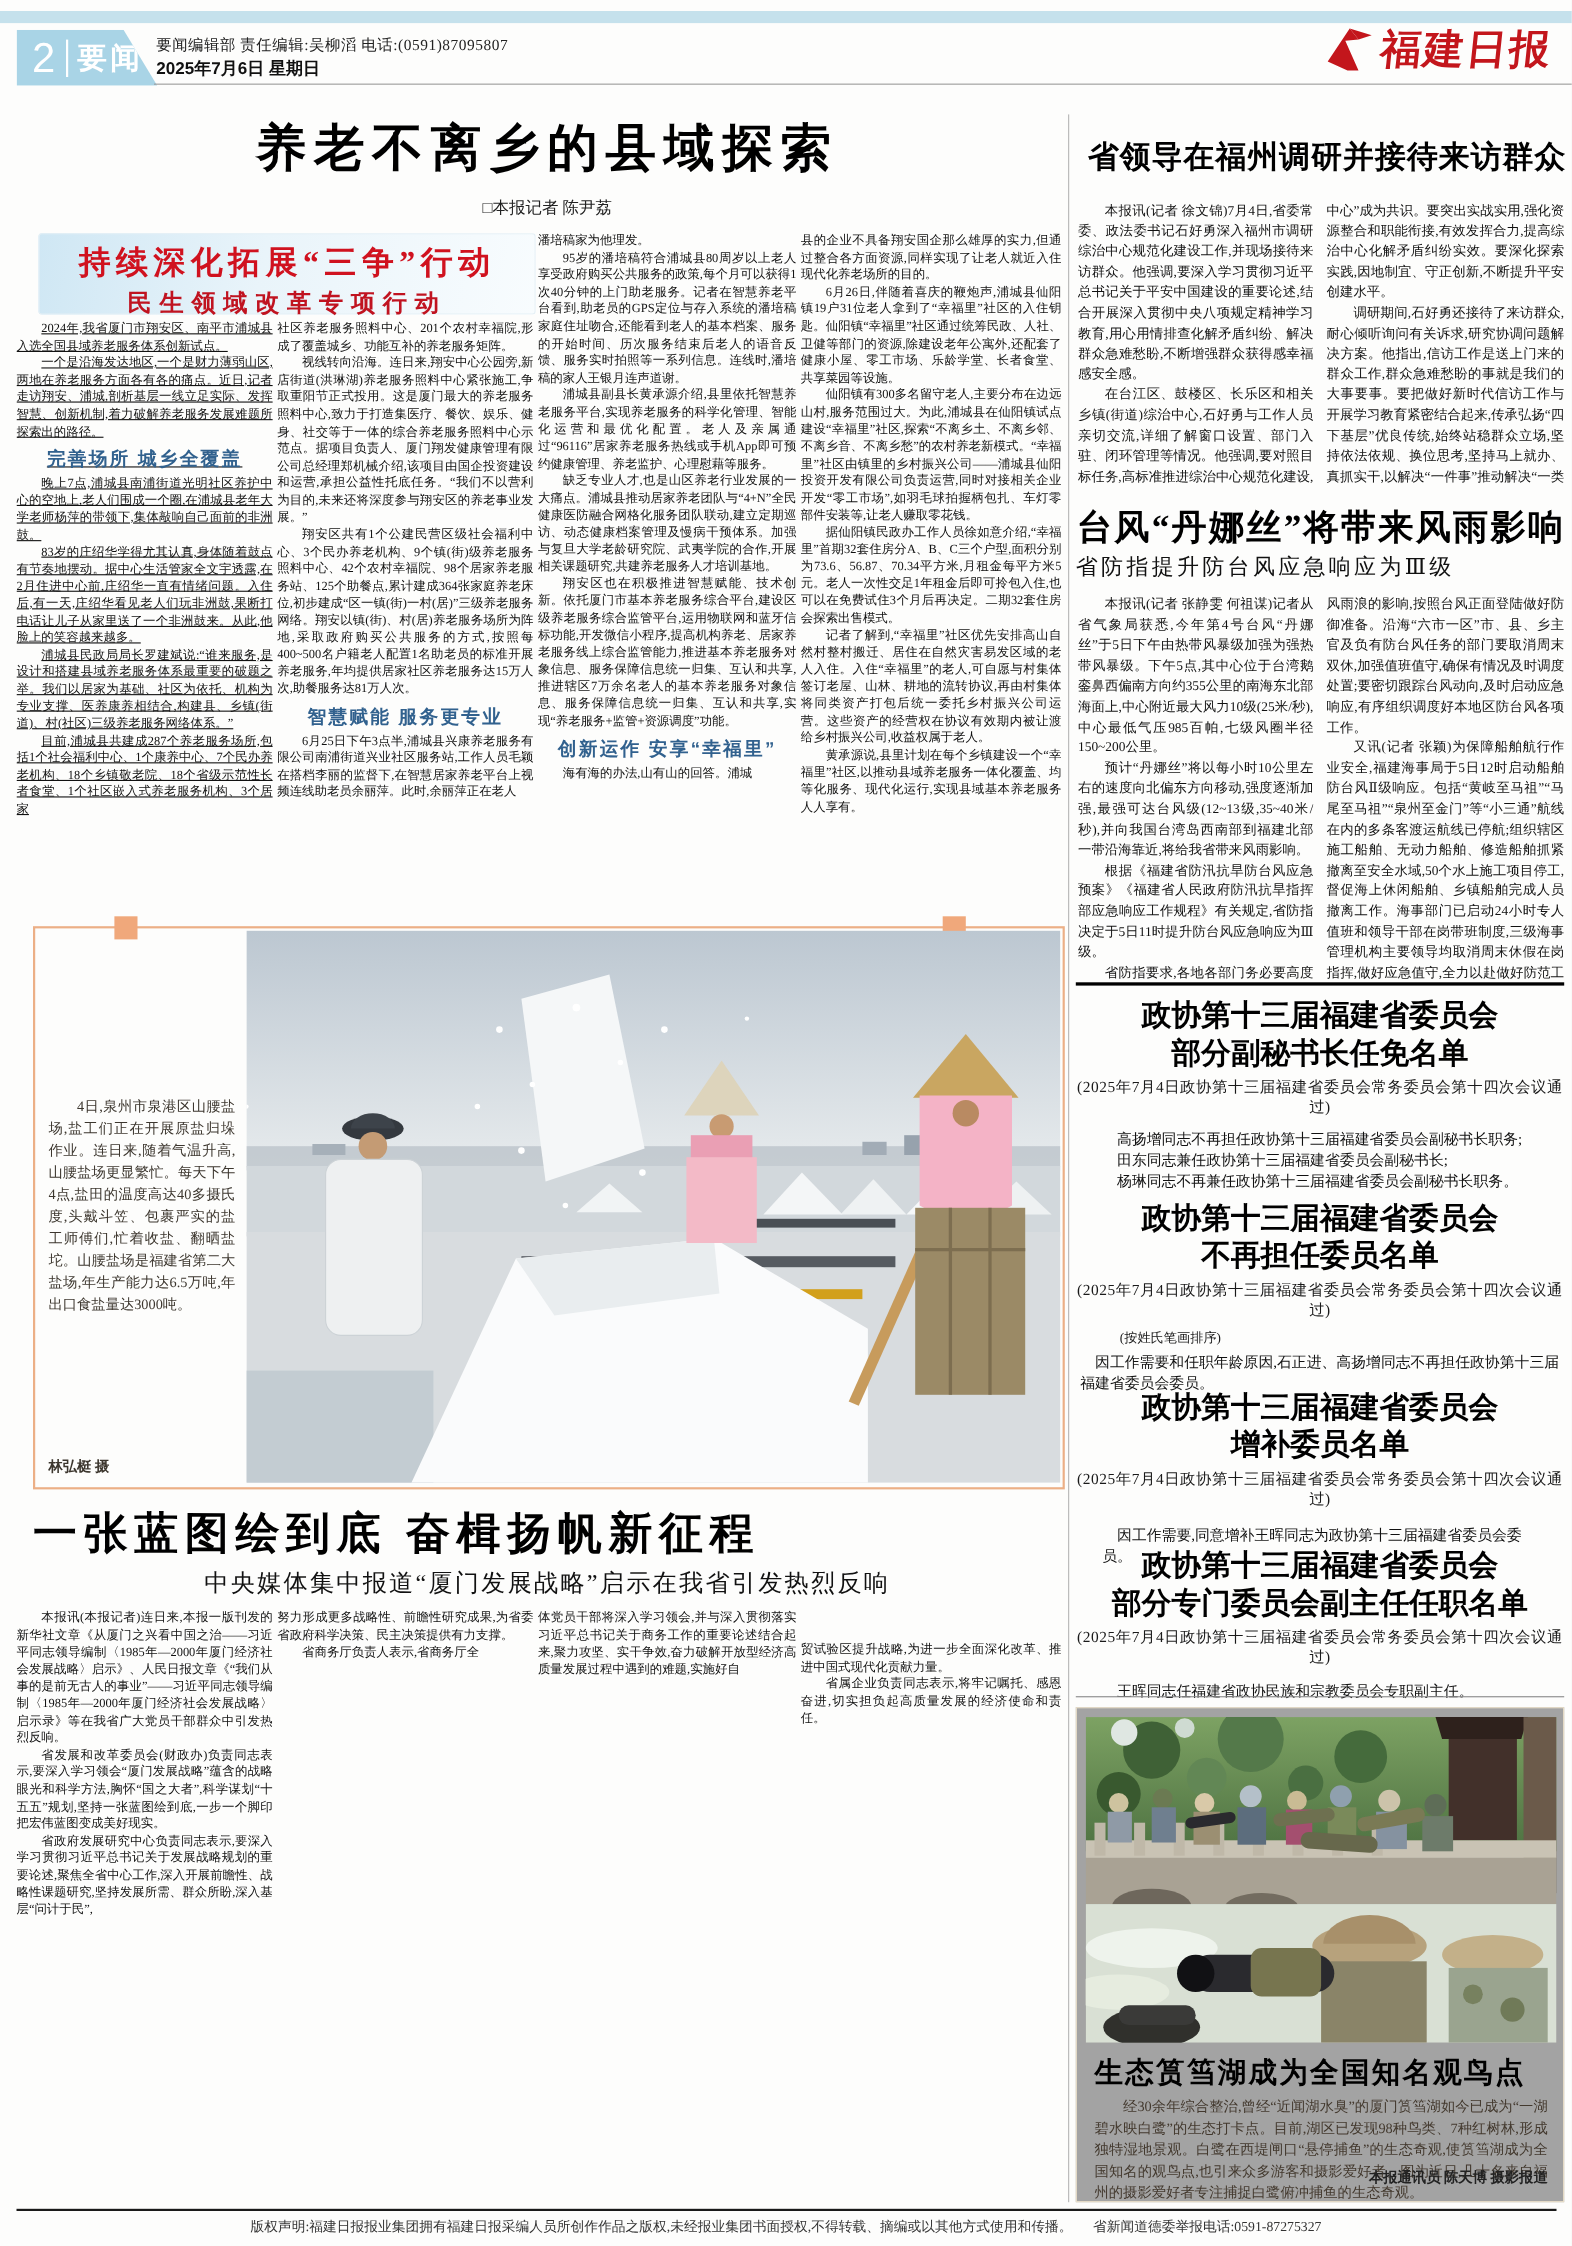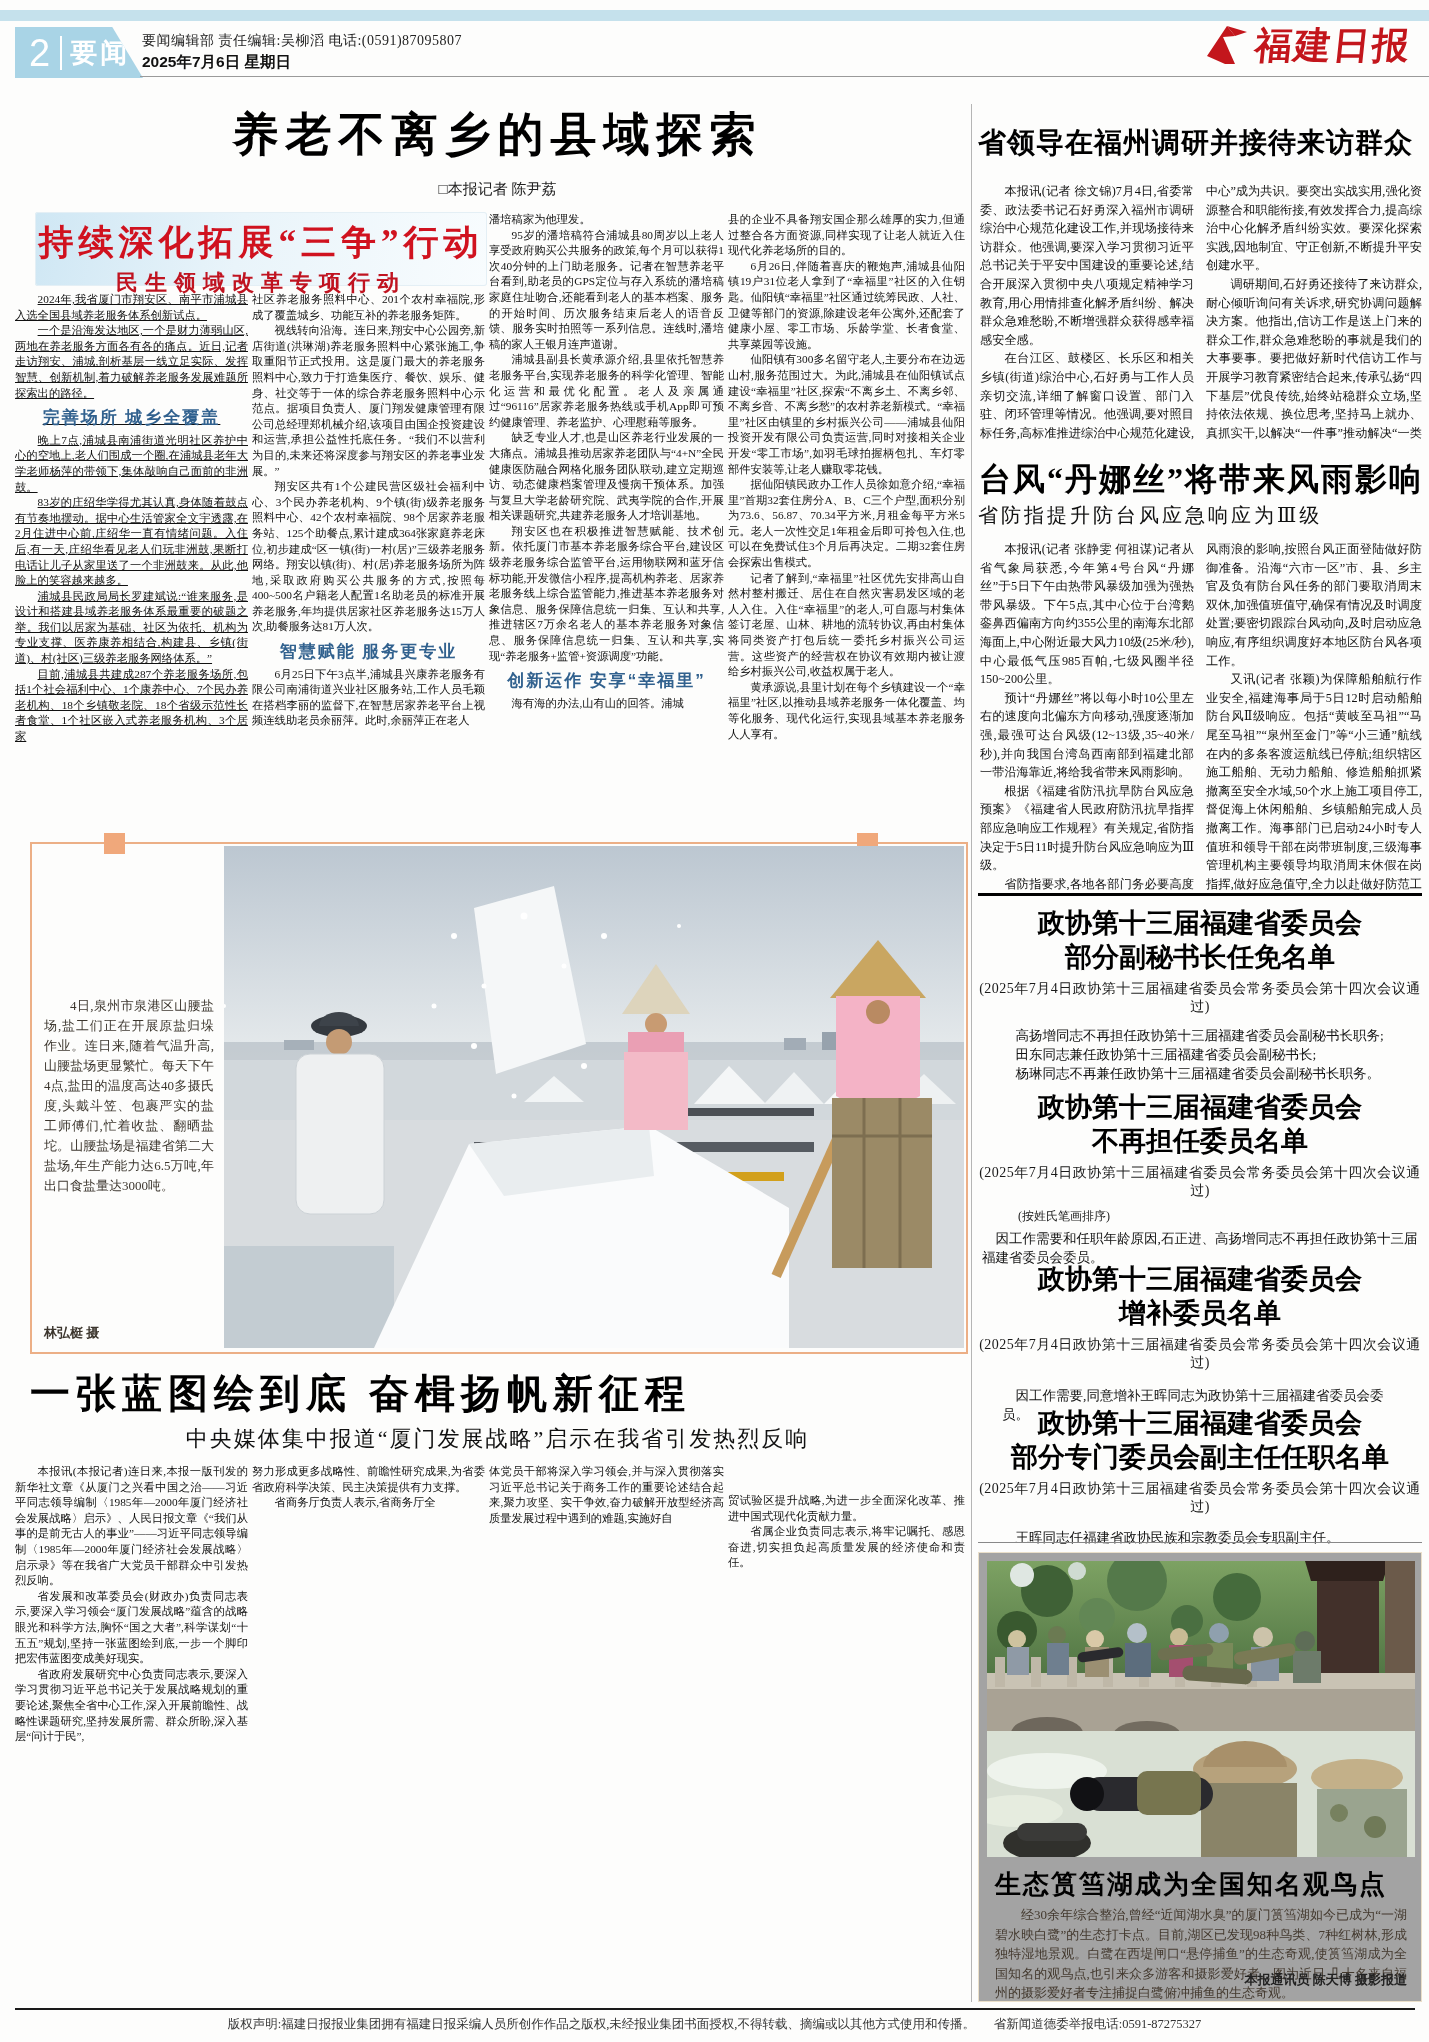--- a/index.html
+++ b/index.html
@@ -14,29 +14,29 @@
   .pagetab .sec{font-family:"Liberation Sans",sans-serif;font-size:27px;color:#fff;font-weight:bold;letter-spacing:3px;}
   .edline{font-size:14px;color:#222;letter-spacing:.5px;}
   .dateline{font-family:"Liberation Sans",sans-serif;font-size:15.5px;font-weight:bold;color:#111;}
   .hairline{background:#9a9a9a;height:1px;}
   .logo{display:flex;align-items:center;gap:6px;}
   .logo .cal{font-size:37px;font-weight:bold;color:#c3161c;transform:skewX(-6deg);letter-spacing:2px;line-height:1;}
   
   .h-lead{font-family:"Liberation Sans",sans-serif;font-weight:900;font-size:46px;letter-spacing:7px;text-align:center;color:#000;}
   .byline{font-size:15px;text-align:center;color:#222;}
   .banner{background:linear-gradient(100deg,#cfe7f4 0%,#e9f4fa 45%,#f8fcfe 100%);border-radius:3px;text-align:center;padding-top:7px;box-sizing:border-box;box-shadow:0 0 0 1px #e4eff5 inset;}
-  .banner .l1{font-size:35px;font-weight:bold;color:#d0121f;letter-spacing:5px;font-family:"Liberation Serif",serif;}
+  .banner .l1{font-size:29px;font-weight:bold;color:#d0121f;letter-spacing:5px;font-family:"Liberation Serif",serif;}
   .banner .l2{font-size:22px;font-weight:bold;color:#c01320;letter-spacing:7px;font-family:"Liberation Sans",sans-serif;margin-top:2px;}
   
   .col{position:absolute;overflow:hidden;font-size:11.3px;line-height:15.6px;text-align:justify;}
   .para{margin:0;text-indent:2em;text-align:justify;}
   .para.cont{text-indent:0;}
   .subhead{font-family:"Liberation Sans",sans-serif;font-weight:bold;font-size:17px;color:#31618e;text-align:center;text-indent:0;margin:9px 0 7px;letter-spacing:2px;}
   
-  .h-right{font-family:"Liberation Sans",sans-serif;font-weight:900;font-size:28px;text-align:left;letter-spacing:1px;color:#000;}
+  .h-right{font-family:"Liberation Sans",sans-serif;font-weight:900;font-size:28px;text-align:right;letter-spacing:1px;color:#000;}
   .rcol{position:absolute;overflow:hidden;font-size:12.2px;line-height:18.6px;text-align:justify;}
   .h-typhoon{font-weight:bold;font-size:32px;text-align:center;letter-spacing:2px;color:#000;font-family:"Liberation Serif",serif;}
   .sub-typhoon{font-size:20px;text-align:left;letter-spacing:3px;color:#111;}
   .thickline{background:#000;}
   .thinline{background:#888;}
   .vline{background:#b5b5b5;}
   .ann-title{font-family:Liberation Serif, serif;font-weight:900;font-size:27px;line-height:34px;text-align:center;color:#000;}
   .ann-date{font-size:14px;text-align:center;color:#1a1a1a;letter-spacing:.5px;}
   .ann-note{font-size:12px;color:#1a1a1a;}
   .ann-body{font-size:13.5px;line-height:19px;}

